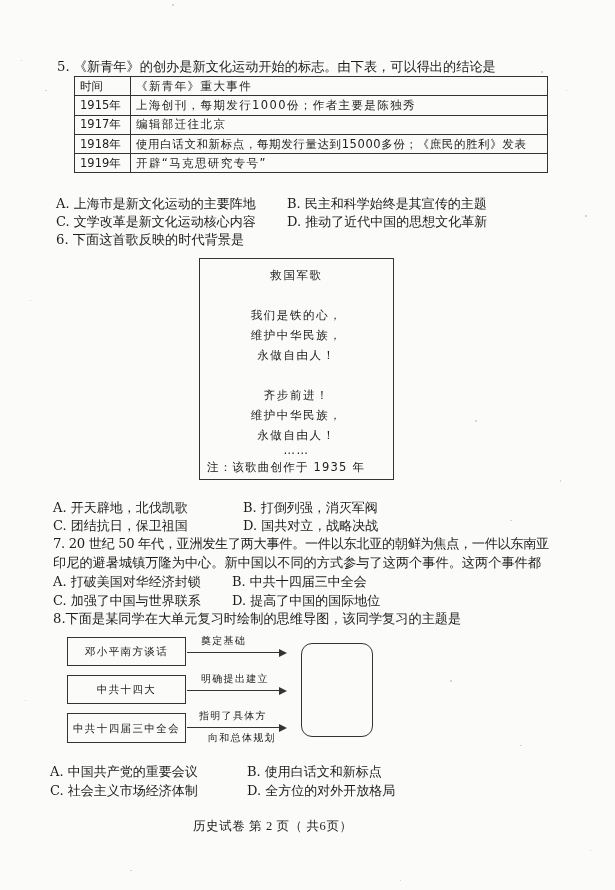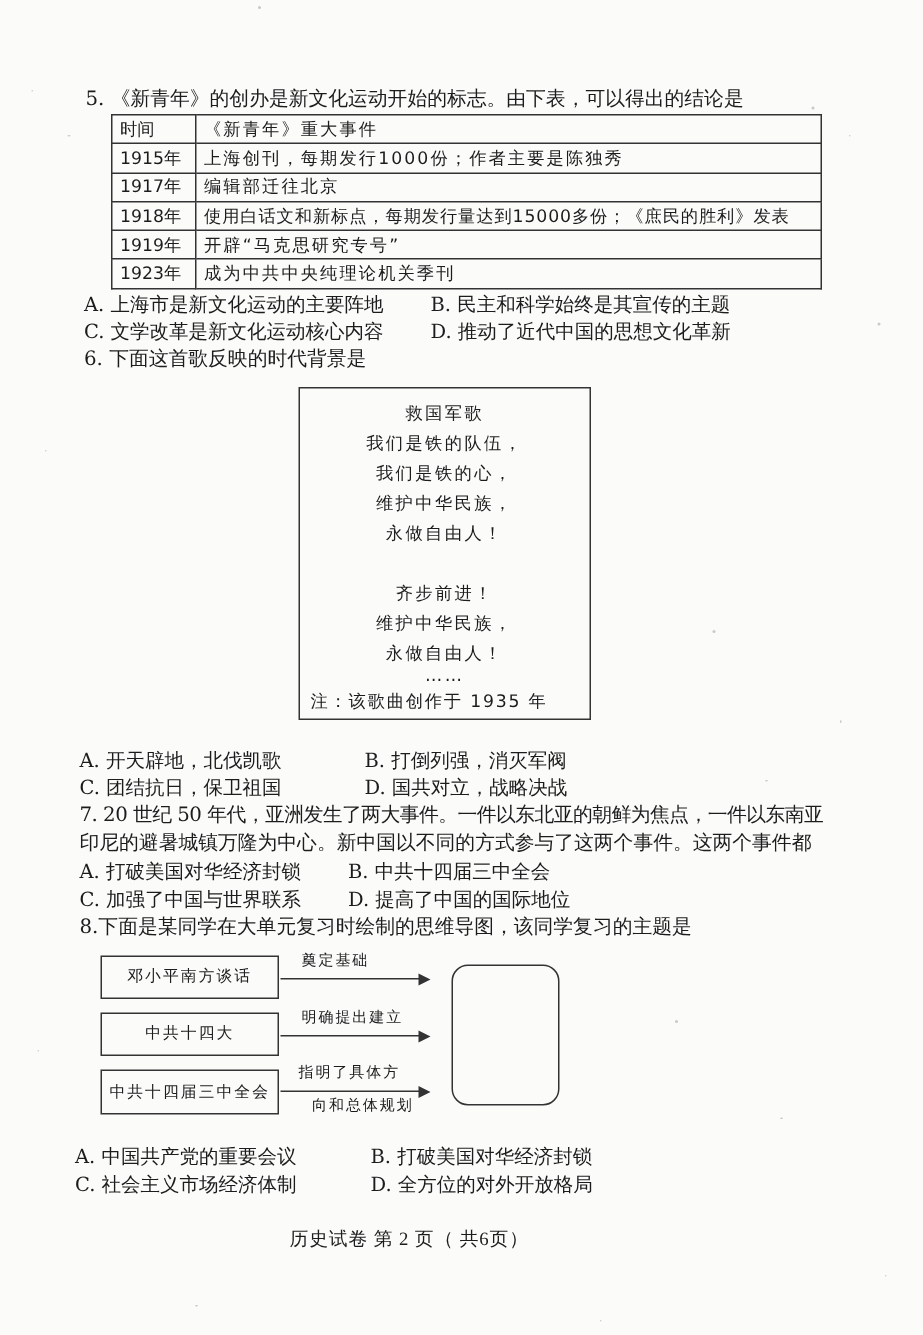--- a/index.html
+++ b/index.html
@@ -113,37 +113,32 @@
     <td>编辑部迁往北京</td>
   </tr>
   <tr>
     <td class="year">1918年</td>
     <td style="letter-spacing:0.6px;">使用白话文和新标点，每期发行量达到15000多份；《庶民的胜利》发表</td>
   </tr>
   <tr>
     <td class="year">1919年</td>
     <td>开辟“马克思研究专号”</td>
   </tr>
-  <tr>
-    <td class="year">1923年</td>
-    <td>成为中共中央纯理论机关季刊</td>
-  </tr>
 </tbody>
   </table>
 
 <div class="line" style="left:56px;top:195px;">A.  上海市是新文化运动的主要阵地</div>
 <div class="line" style="left:287px;top:195px;">B.  民主和科学始终是其宣传的主题</div>
 <div class="line" style="left:56px;top:213px;">C.  文学改革是新文化运动核心内容</div>
 <div class="line" style="left:287px;top:213px;">D.  推动了近代中国的思想文化革新</div>
 
 <div class="line q-title" style="left:56px;top:231px;">6. 下面这首歌反映的时代背景是</div>
 
 <div class="poem-box">
   <div class="poem-line" style="top:8px;">救国军歌</div>
-  <div class="poem-line" style="top:28px;">我们是铁的队伍，</div>
   <div class="poem-line" style="top:48px;">我们是铁的心，</div>
   <div class="poem-line" style="top:68px;">维护中华民族，</div>
   <div class="poem-line" style="top:88px;">永做自由人！</div>
   <div class="poem-line" style="top:128px;">齐步前进！</div>
   <div class="poem-line" style="top:148px;">维护中华民族，</div>
   <div class="poem-line" style="top:168px;">永做自由人！</div>
   <div class="poem-line" style="top:183px;">……</div>
   <div class="poem-note">注：该歌曲创作于 1935 年</div>
 </div>
 
@@ -172,17 +167,17 @@
 
   <div class="mm-label" style="left:201px;top:634px;">奠定基础</div>
   <div class="mm-label" style="left:201px;top:672px;text-align:center;">明确提出建立</div>
   <div class="mm-label" style="left:199px;top:709px;">指明了具体方</div>
   <div class="mm-label" style="left:208px;top:731px;">向和总体规划</div>
 
   <div class="mm-target"></div>
 </div>
 
 <div class="line" style="left:50px;top:763px;">A. 中国共产党的重要会议</div>
-<div class="line" style="left:247px;top:763px;">B. 打破美国对华经济封锁</div>
+<div class="line" style="left:247px;top:763px;">B. 使用白话文和新标点</div>
 <div class="line" style="left:50px;top:782px;">C. 社会主义市场经济体制</div>
 <div class="line" style="left:247px;top:782px;">D. 全方位的对外开放格局</div>
 
 <div class="footer">历史试卷   第 2 页（ 共6页）</div>
 
 </body></html>

